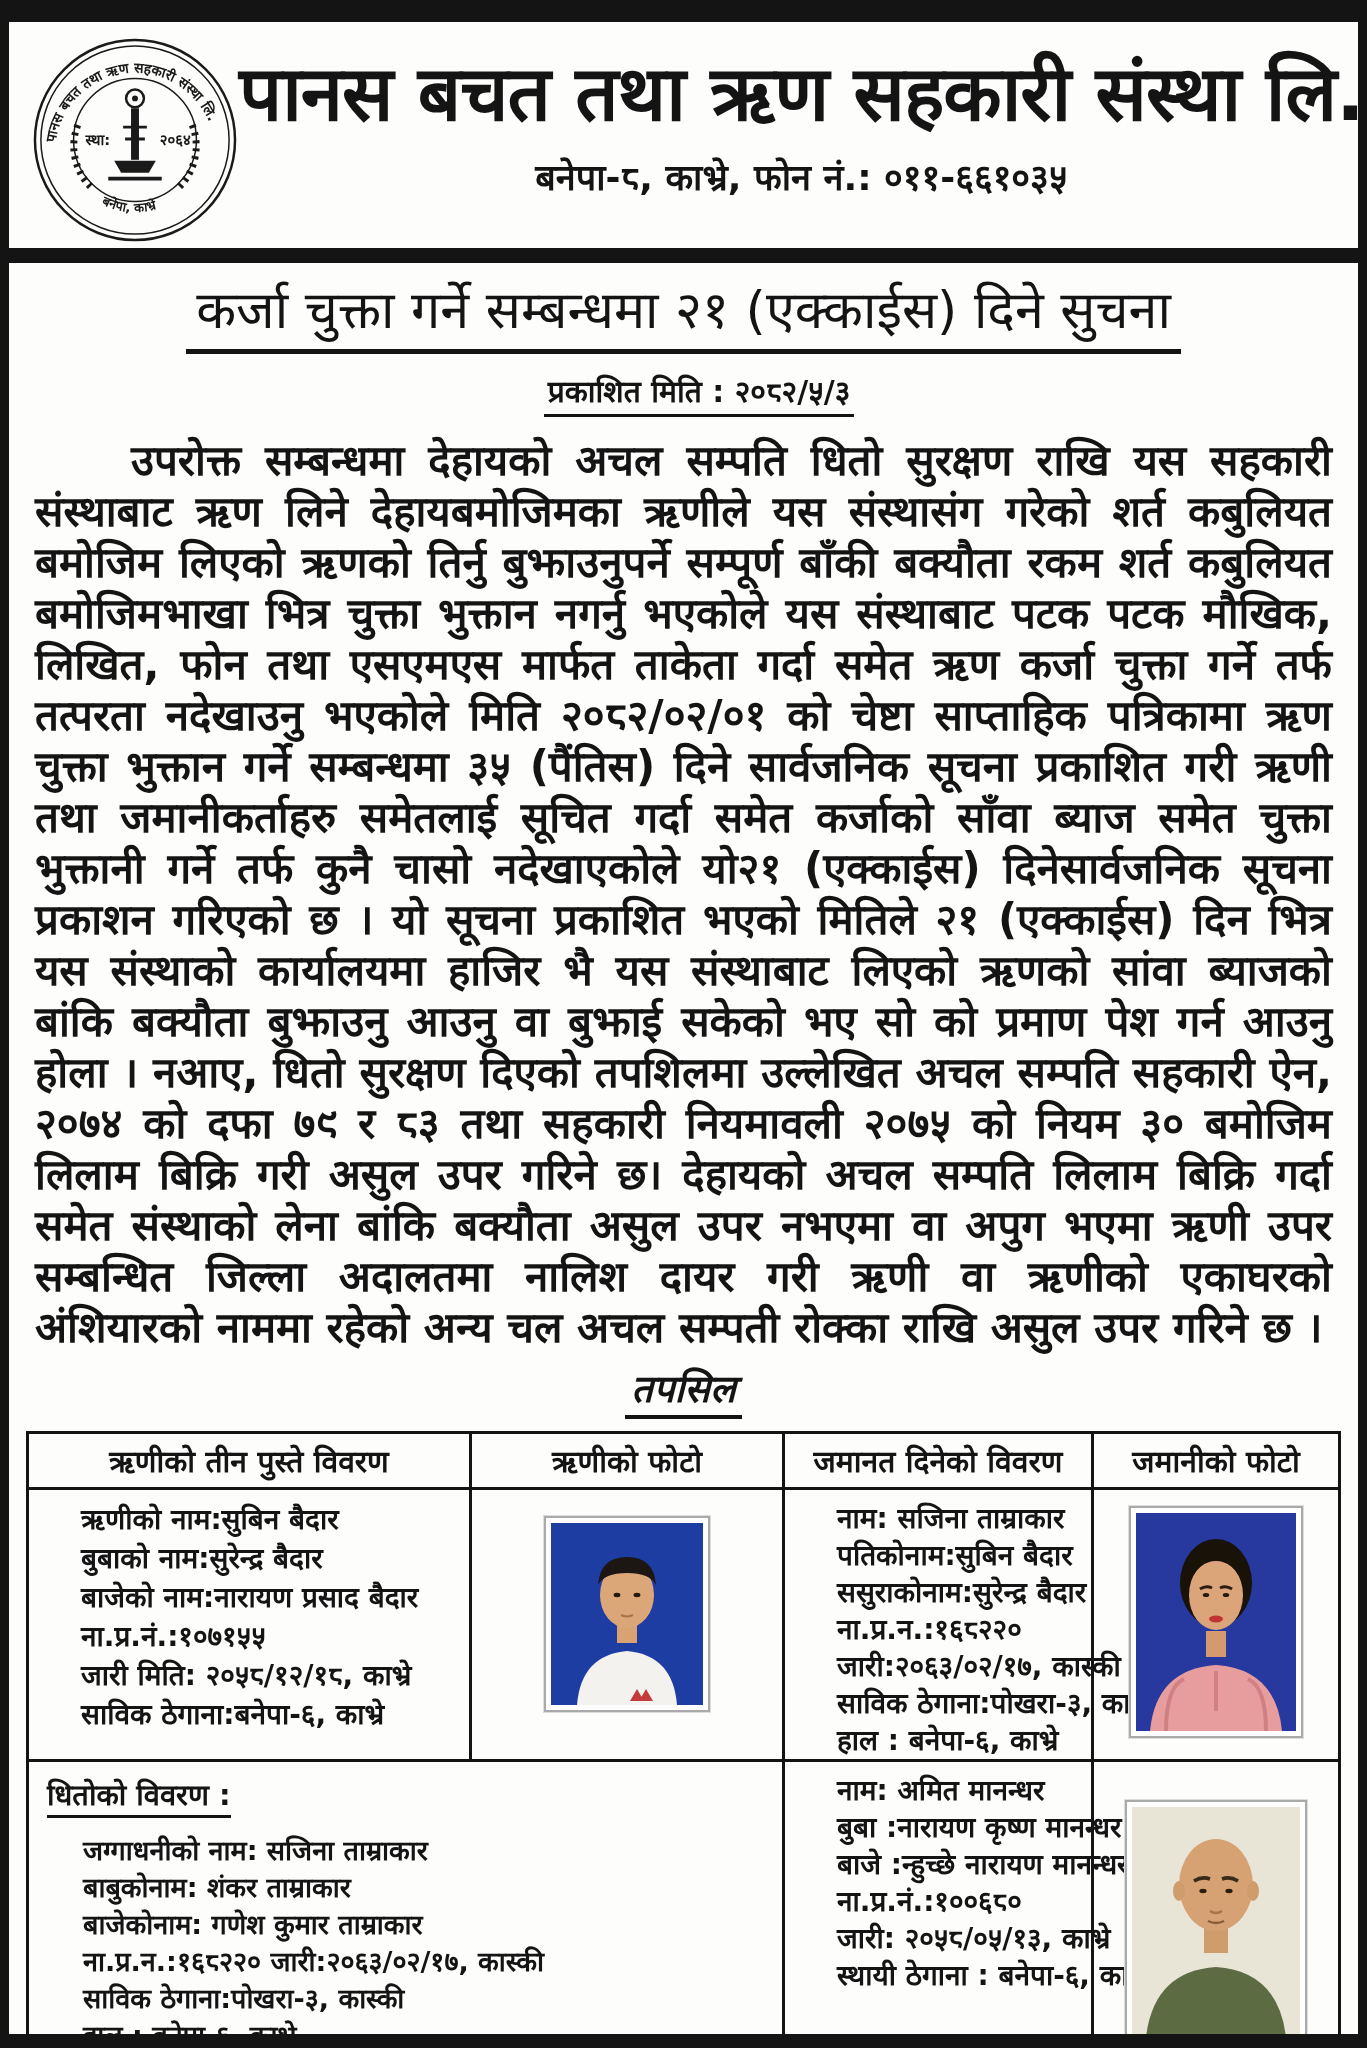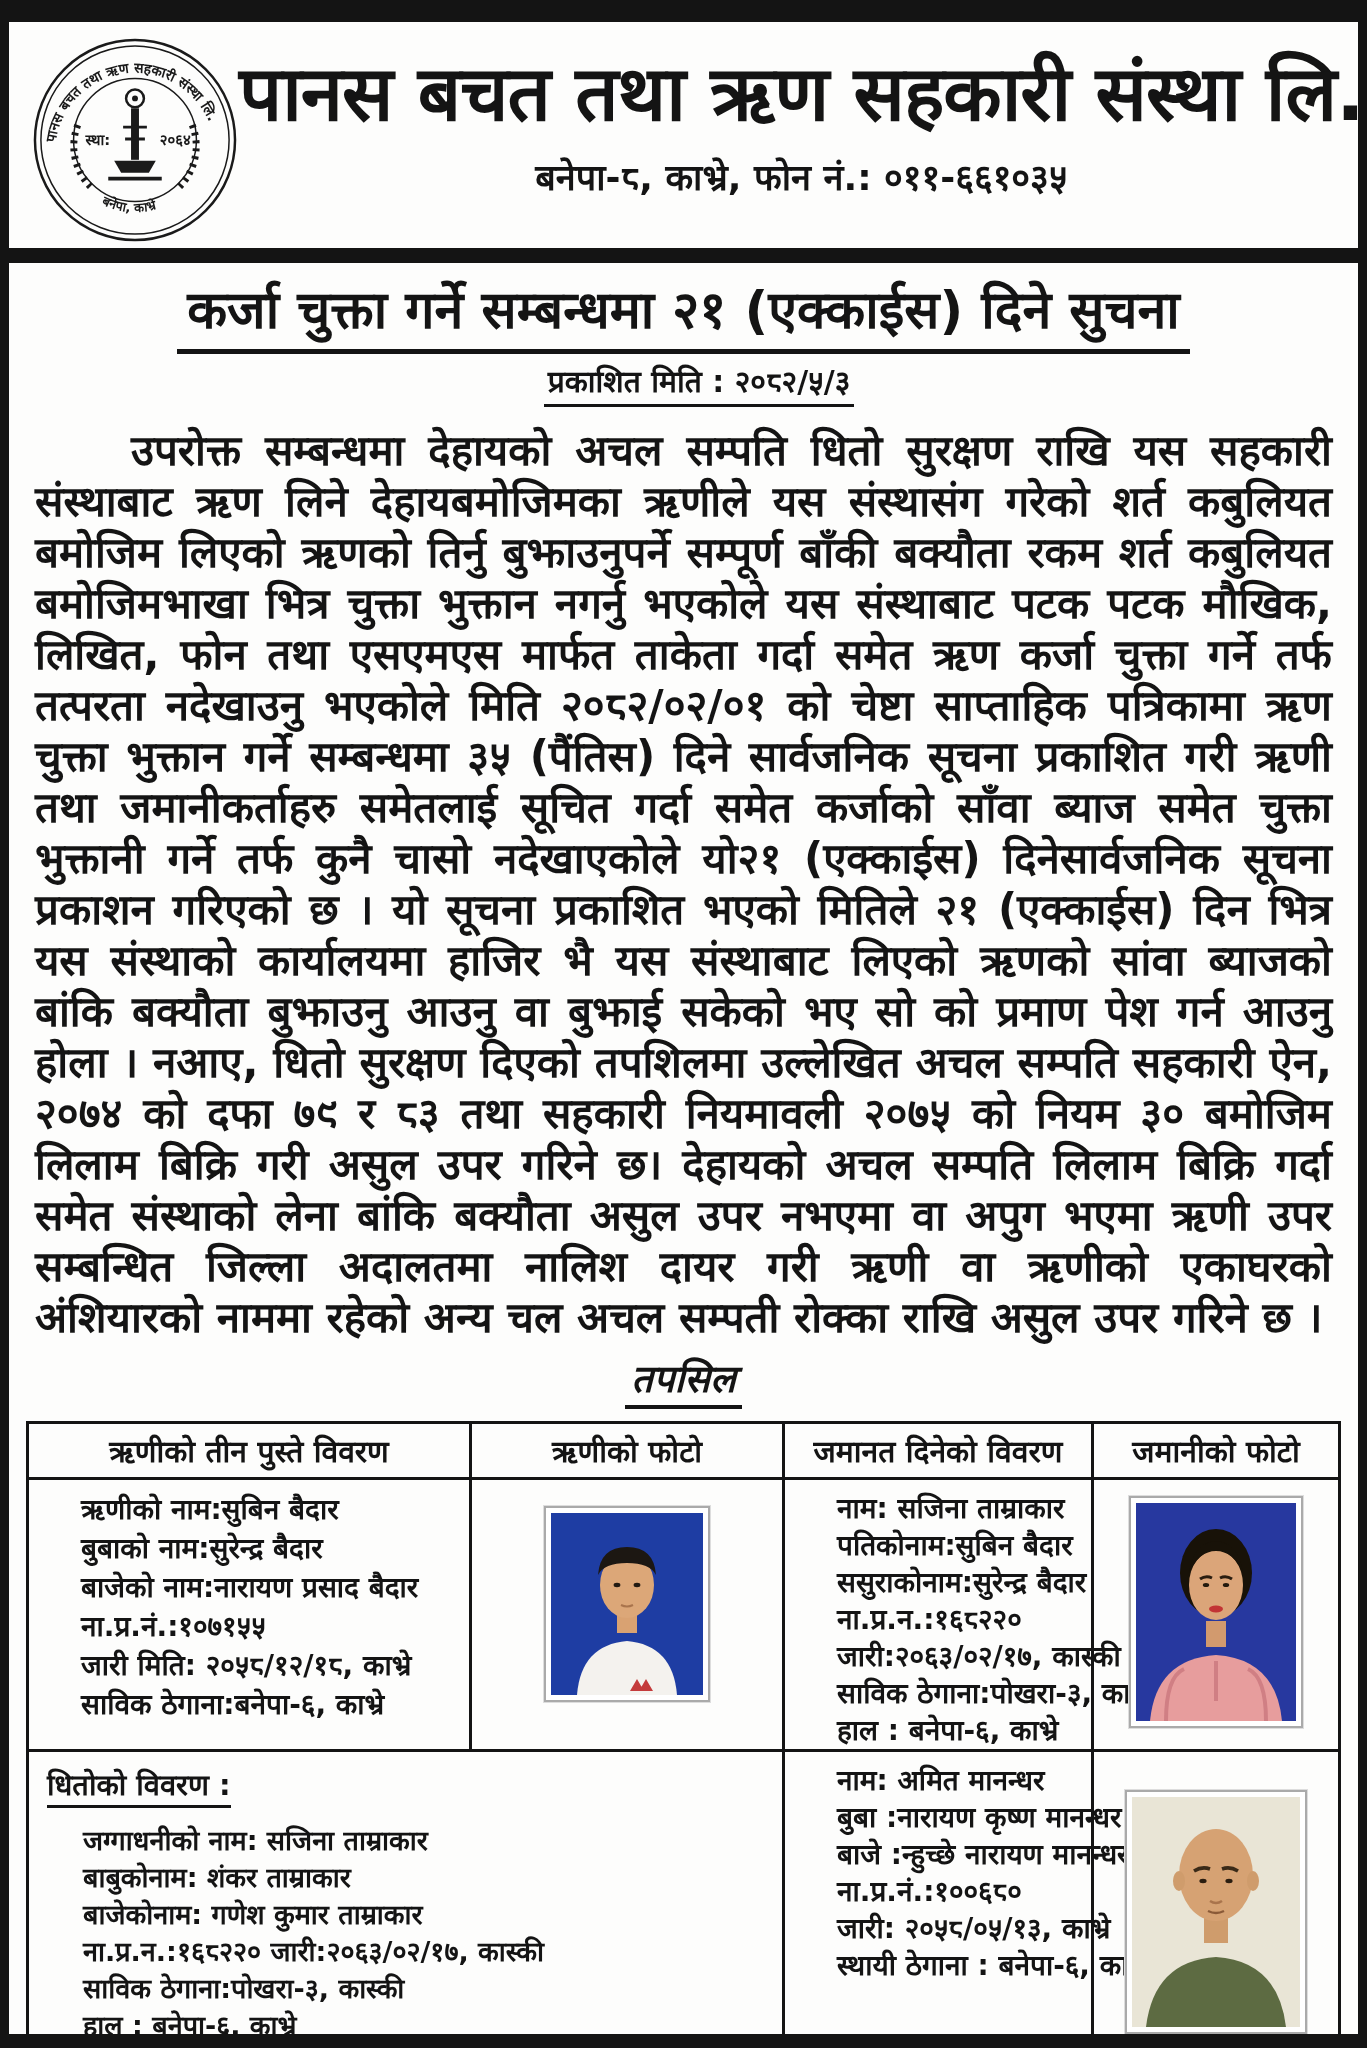--- a/index.html
+++ b/index.html
@@ -21,24 +21,24 @@
   .mast-text{flex:1 1 auto;text-align:center;padding-top:6px;}
   .org-name{
     font-size:76px;line-height:108px;font-weight:bold;
     letter-spacing:-1px;white-space:nowrap;
   }
   .address{font-size:36px;line-height:48px;font-weight:bold;margin-top:6px;}
   .rule{height:15px;background:#141414;margin-top:8px;}
   
   .title-wrap{text-align:center;margin-top:14px;}
   .title{
-    display:inline-block;font-size:52px;font-weight:bold;line-height:66px;
+    display:inline-block;font-size:52px;font-weight:normal;line-height:66px;
     border-bottom:5px solid #141414;padding:0 10px 6px 10px;
   }
-  .date-wrap{text-align:center;margin-top:6px;padding-left:31px;}
+  .date-wrap{text-align:center;margin-top:16px;padding-left:31px;}
   .pub-date{
     display:inline-block;font-size:30px;font-weight:bold;
     border-bottom:3px solid #141414;padding:0 4px 3px 4px;
   }
   
   .body-text{
     margin:18px 26px 0 26px;
     font-size:42px;font-weight:bold;line-height:51px;
     text-align:justify;text-indent:96px;
   }

